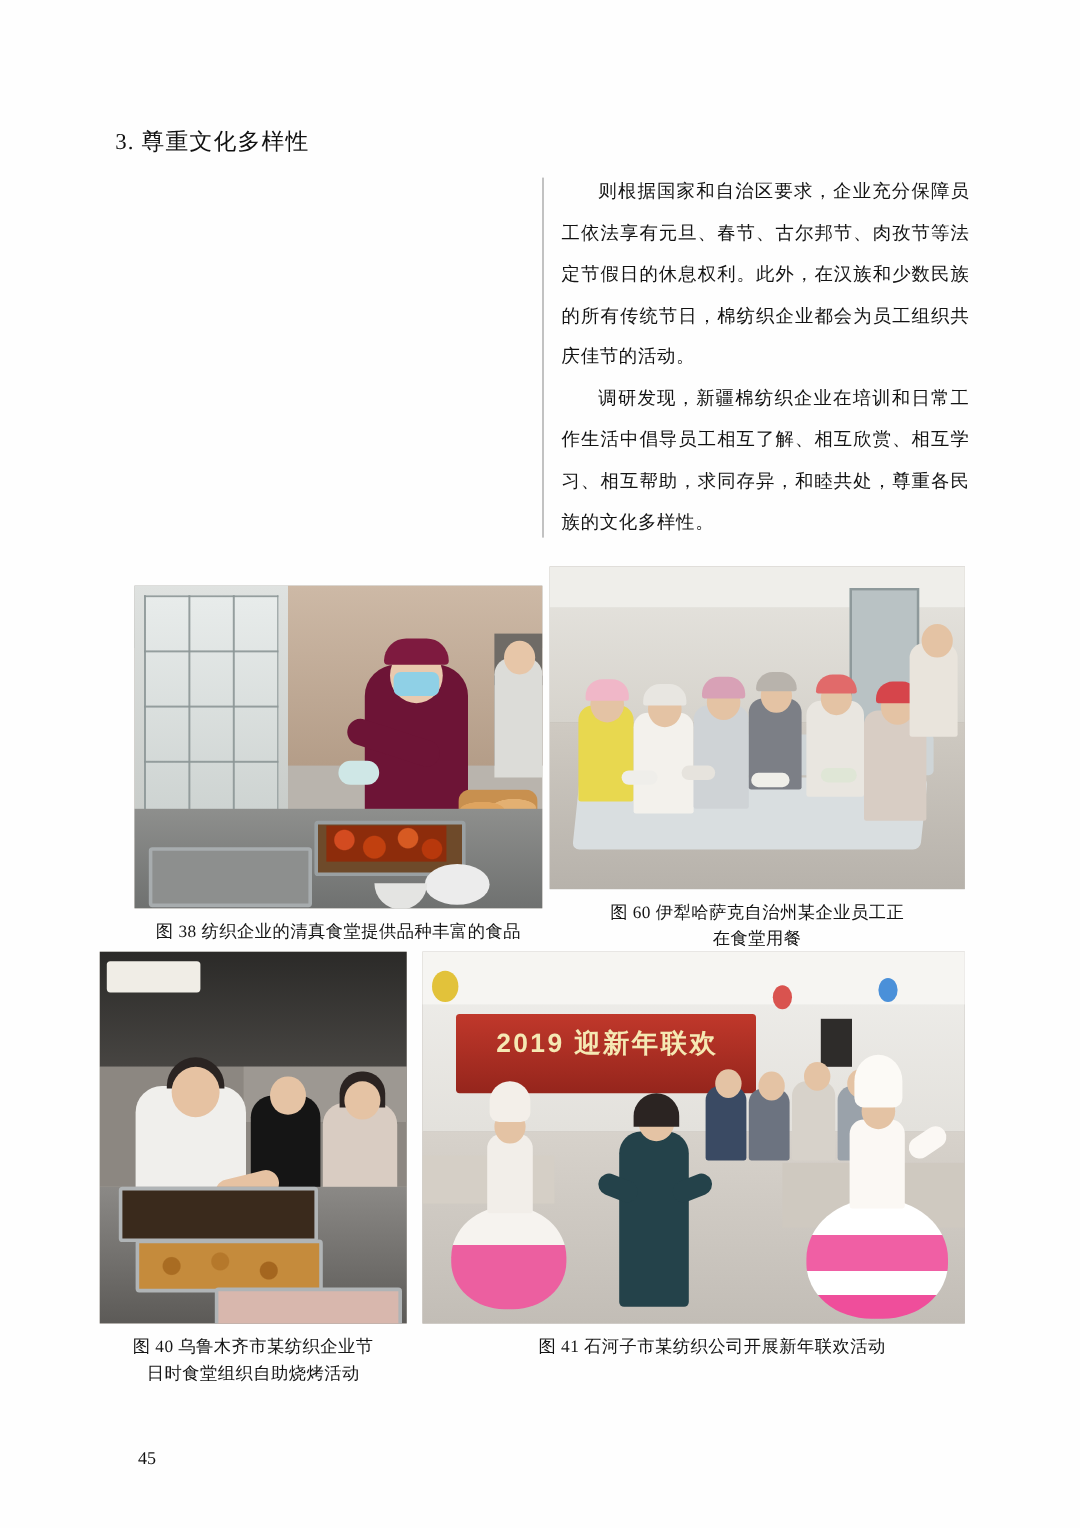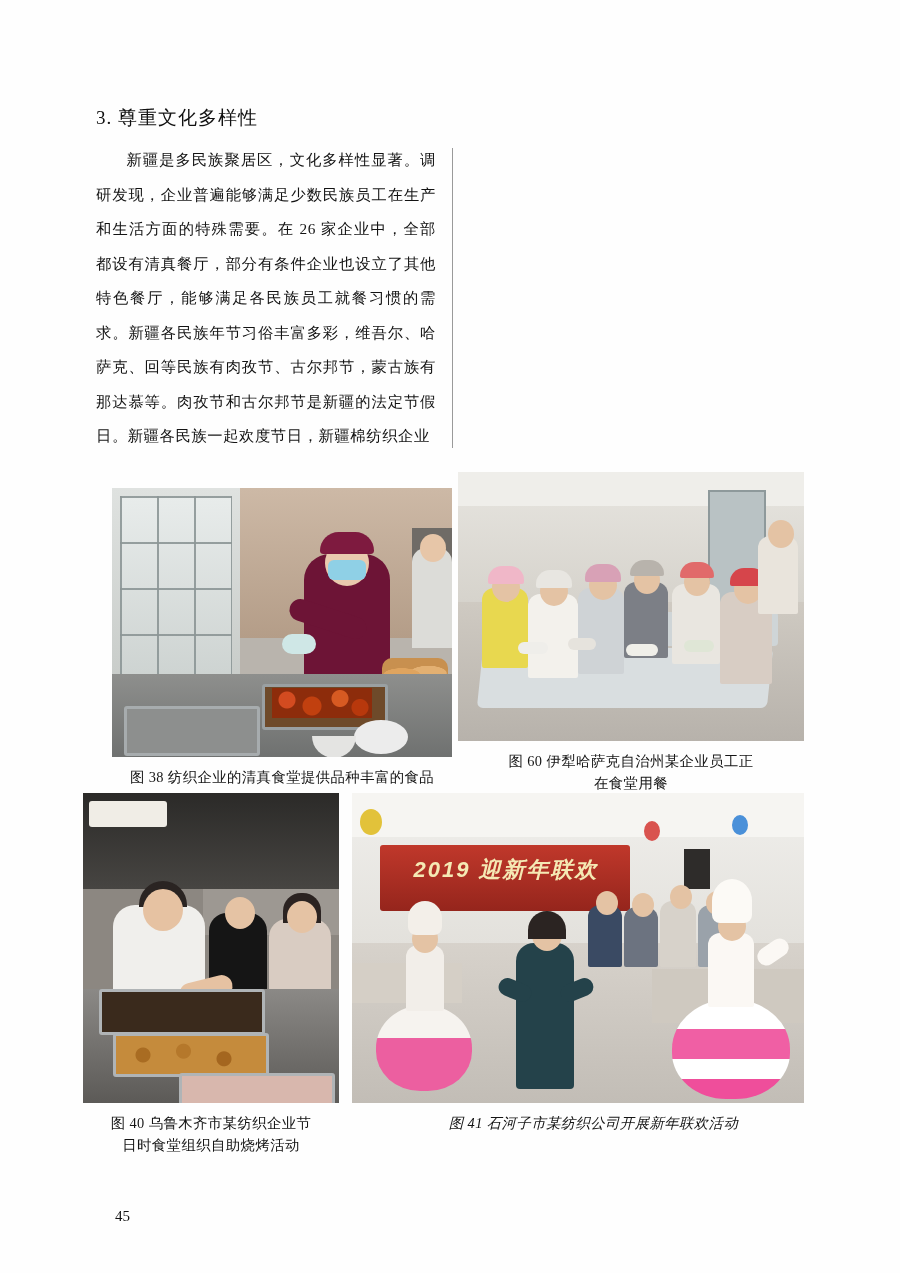--- a/index.html
+++ b/index.html
@@ -77,21 +77,21 @@
     letter-spacing: 0.4px;
   }
 
   
   #fig38 { left: 96px;  top: 472px; width: 340px; }
   #fig38 .photo { width: 340px; height: 269px; }
   #fig39 { left: 458px; top: 472px; width: 346px; }
   #fig39 .photo { width: 346px; height: 269px; }
   #fig40 { left: 83px;  top: 793px; width: 256px; }
   #fig40 .photo { width: 256px; height: 310px; }
-  #fig41 { left: 352px; top: 793px; width: 483px; font-style: italic; }
+  #fig41 { left: 352px; top: 793px; width: 483px; }
   #fig41 .photo { width: 452px; height: 310px; }
 
   .page-number {
     position: absolute;
     left: 115px;
     top: 1208px;
     font-size: 15px;
     color: #111;
     font-family: "Liberation Serif", "DejaVu Serif", serif;
   }
@@ -179,24 +179,25 @@
 </style>
 </head>
 <body>
 
 <div class="page">
 
   <div class="section-heading">3. 尊重文化多样性</div>
 
   <div class="col-divider"></div>
 
-  <div class="col col-left">
-    <p>新疆是多民族聚居区，文化多样性显著。调研发现，企业普遍能够满足少数民族员工在生产和生活方面的特殊需要。在 26 家企业中，全部都设有清真餐厅，部分有条件企业也设立了其他特色餐厅，能够满足各民族员工就餐习惯的需求。新疆各民族年节习俗丰富多彩，维吾尔、哈萨克、回等民族有肉孜节、古尔邦节，蒙古族有那达慕等。肉孜节和古尔邦节是新疆的法定节假日。新疆各民族一起欢度节日，新疆棉纺织企业</p>
+
+  <div class="col col-right">
+    <p>则根据国家和自治区要求，企业充分保障员工依法享有元旦、春节、古尔邦节、肉孜节等法定节假日的休息权利。此外，在汉族和少数民族的所有传统节日，棉纺织企业都会为员工组织共庆佳节的活动。</p>
+    <p>调研发现，新疆棉纺织企业在培训和日常工作生活中倡导员工相互了解、相互欣赏、相互学习、相互帮助，求同存异，和睦共处，尊重各民族的文化多样性。</p>
   </div>
-
 
   <figure class="fig" id="fig38" style="margin:16px;">
     <div class="photo">
       <div class="ph p38-ceil"></div>
       <div class="ph p38-backwall"></div>
       <div class="ph p38-wallL"></div>
       <div class="ph p38-winGrid"></div>
       <div class="ph p38-hood"></div>
       <div class="ph p38-shelf"></div>
       <div class="ph p38-person2"></div>

